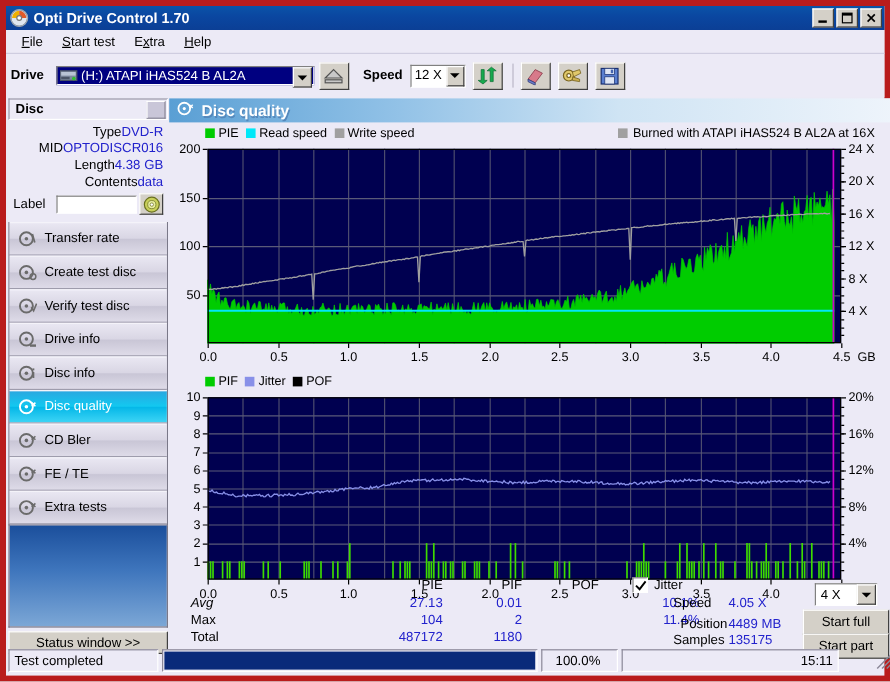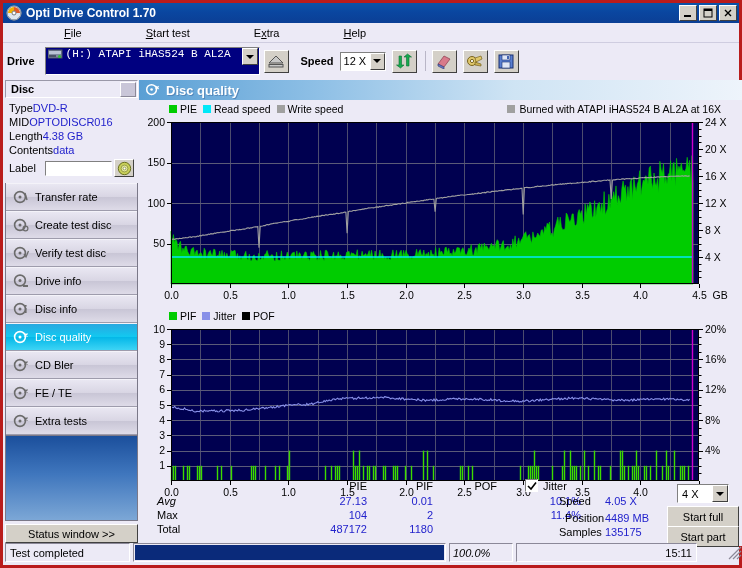--- a/index.html
+++ b/index.html
@@ -3,49 +3,49 @@
 <meta charset="utf-8">
 <style>
   html,body{margin:0;padding:0;}
   body{
     width:742px;height:568px;overflow:hidden;
     font-family:"Liberation Sans", sans-serif;
     font-size:11px;
     background:#d6d3ce;
     -webkit-font-smoothing:none;
   }
-  .app{position:relative;width:742px;height:568px;background:#eceaf6;border:3px solid #b91c1c;box-sizing:border-box;}
+  .app{position:relative;width:742px;height:568px;background:#eceaf6;border:5px solid #b91c1c;box-sizing:border-box;}
 
   
   .titlebar{
     height:20px;background:linear-gradient(to bottom,#0a53a8 0%,#0a46a0 45%,#0b3f95 100%);
     display:flex;align-items:center;padding:0 2px 0 3px;box-sizing:border-box;
   }
   .titlebar .tb-icon{width:16px;height:16px;margin-right:4px;flex:0 0 auto;position:relative;}
   .titlebar .tb-title{color:#fff;font-weight:bold;font-size:12px;flex:1 1 auto;white-space:nowrap;letter-spacing:0px;}
   .tb-btns{display:flex;gap:2px;}
   .tb-btn{
     width:18px;height:16px;background:#d4d0c8;border:1px solid;
     border-color:#fff #404040 #404040 #fff;
     display:flex;align-items:center;justify-content:center;
     font-size:9px;color:#000;box-sizing:border-box;font-family:"Liberation Sans",sans-serif;
   }
   .tb-btn svg{display:block;}
 
   
   .menubar{height:19px;background:#eceaf6;display:flex;align-items:center;padding-left:5px;border-bottom:1px solid #cfcde0;}
-  .menubar .mi{padding:1px 8px;font-size:11px;color:#000;margin-left:48px;}
+  .menubar .mi{padding:1px 8px;font-size:11px;color:#000;}
   .menubar .mi u{text-decoration:underline;}
 
   
   .toolbar{height:36px;background:#eceaf6;display:flex;align-items:center;padding:0 4px;box-sizing:border-box;}
   .lbl-bold{font-weight:bold;font-size:11px;color:#000;}
   .combo-drive{
-    margin-left:10px;width:215px;height:28px;background:#000080;border:1px solid;
-    border-color:#808080 #fff #fff #808080;display:flex;align-items:flex-start;box-sizing:border-box;position:relative;font-family:Liberation Mono, monospace;
+    margin-left:10px;width:215px;height:16px;background:#000080;border:1px solid;
+    border-color:#808080 #fff #fff #808080;display:flex;align-items:flex-end;box-sizing:border-box;position:relative;
   }
   .combo-drive .dicon{width:15px;height:13px;margin:0 3px 0 2px;flex:0 0 auto;}
   .combo-drive .dtxt{color:#fff;font-size:11px;white-space:nowrap;overflow:hidden;}
   .combo-arrow{
     width:16px;height:17px;background:#d4d0c8;border:1px solid;border-color:#fff #404040 #404040 #fff;
     position:absolute;right:1px;top:0px;display:flex;align-items:center;justify-content:center;box-sizing:border-box;
   }
   .tri-down{width:0;height:0;border-left:4px solid transparent;border-right:4px solid transparent;border-top:4px solid #000;}
   .btn-eject{
     margin-left:4px;width:25px;height:23px;background:#d4d0c8;border:1px solid;
@@ -66,21 +66,21 @@
 
   
   .leftpanel{position:absolute;left:2px;top:77px;width:133px;height:466px;}
   .disc-hdr{
     height:18px;background:#eceaf6;border:1px solid;border-color:#9a98a8 #fff #fff #9a98a8;
     display:flex;align-items:center;justify-content:space-between;box-sizing:border-box;padding-left:5px;
   }
   .disc-hdr .t{font-weight:bold;font-size:11px;}
   .disc-hdr .sq{width:16px;height:15px;background:#c9c6d8;border:1px solid;border-color:#fff #8b8898 #8b8898 #fff;margin-right:1px;box-sizing:border-box;}
   .disc-body{padding:3px 4px 0 4px;}
-  .drow{display:flex;justify-content:flex-start;line-height:14px;font-size:11px;}
+  .drow{display:flex;justify-content:flex-end;line-height:14px;font-size:11px;}
   .drow .k{color:#000;}
   .drow .v{color:#2222cc;}
   .labelrow{display:flex;align-items:center;margin-top:2px;}
   .labelrow .k{font-size:11px;width:36px;}
   .label-input{flex:1 1 auto;height:15px;background:#fff;border:1px solid;border-color:#808080 #fff #fff #808080;box-sizing:border-box;}
   .label-btn{margin-left:2px;width:20px;height:18px;background:#d4d0c8;border:1px solid;border-color:#fff #404040 #404040 #fff;display:flex;align-items:center;justify-content:center;box-sizing:border-box;}
 
   .navlist{margin-top:6px;border:1px solid #7a7888;border-top:none;}
   .navitem{
     height:28px;display:flex;align-items:center;padding-left:7px;box-sizing:border-box;
@@ -102,21 +102,21 @@
   
   .rightarea{position:absolute;left:136px;top:77px;width:604px;height:466px;background:#eceaf6;}
   .dq-hdr{height:20px;background:linear-gradient(to right,#5a9fd4 0%,#8fc0e6 30%,#cfe4f4 62%,#eef4fb 100%);
     display:flex;align-items:center;padding-left:6px;box-sizing:border-box;}
   .dq-hdr .t{color:#fff;font-weight:bold;font-size:13px;margin-left:6px;text-shadow:1px 1px 0 #5588bb;}
 
   .legendrow{height:14px;display:flex;align-items:center;font-size:10.5px;padding-left:30px;position:relative;}
   .lg{display:flex;align-items:center;margin-right:6px;}
   .lg .sw{width:8px;height:8px;margin-right:3px;display:inline-block;}
   .lg .tx{font-size:10.5px;color:#000;}
-  .burned{position:absolute;right:22px;display:flex;align-items:center;}
+  .burned{position:absolute;right:16px;display:flex;align-items:center;}
 
   
   .chartwrap{position:relative;}
 
   
   .stats{position:absolute;left:0;top:396px;width:604px;height:66px;font-size:11px;}
   .stats .hd{position:absolute;font-size:11px;color:#000;font-weight:normal;}
   .stats .val{position:absolute;font-size:11px;color:#2222cc;text-align:right;}
   .stats .rlab{position:absolute;font-size:11px;color:#000;}
   .cbx{position:absolute;width:13px;height:13px;background:#fff;border:1px solid;border-color:#808080 #fff #fff #808080;box-sizing:border-box;}
@@ -749,21 +749,21 @@
       <span class="pbtn" style="left:528px;top:30px;width:72px;">Start full</span>
       <span class="pbtn" style="left:528px;top:50px;width:72px;">Start part</span>
     </div>
   </div>
 
   <div class="statusbar">
     <span class="sbcell" style="width:125px;padding-left:4px;">Test completed</span>
     <span class="progouter">
       <span class="proginner" id="prog-inner" style="display:block;width:100%;"></span>
     </span>
-    <span class="sbcell" style="width:64px;padding-left:3px;font-style:italic;">100.0%</span>
+    <span class="sbcell" style="width:64px;padding-left:11px;">100.0%</span>
     <span class="sbcell" style="width:181px;justify-content:flex-end;padding-right:4px;">15:11</span>
     <span class="grip">
       <svg width="14" height="14">
           <path d="M13 5 L5 13 M13 9 L9 13 M13 1 L1 13" stroke="#8b8898" stroke-width="1.2"></path>
         </svg>
     </span>
   </div>
 </div>
 
 </body></html>

